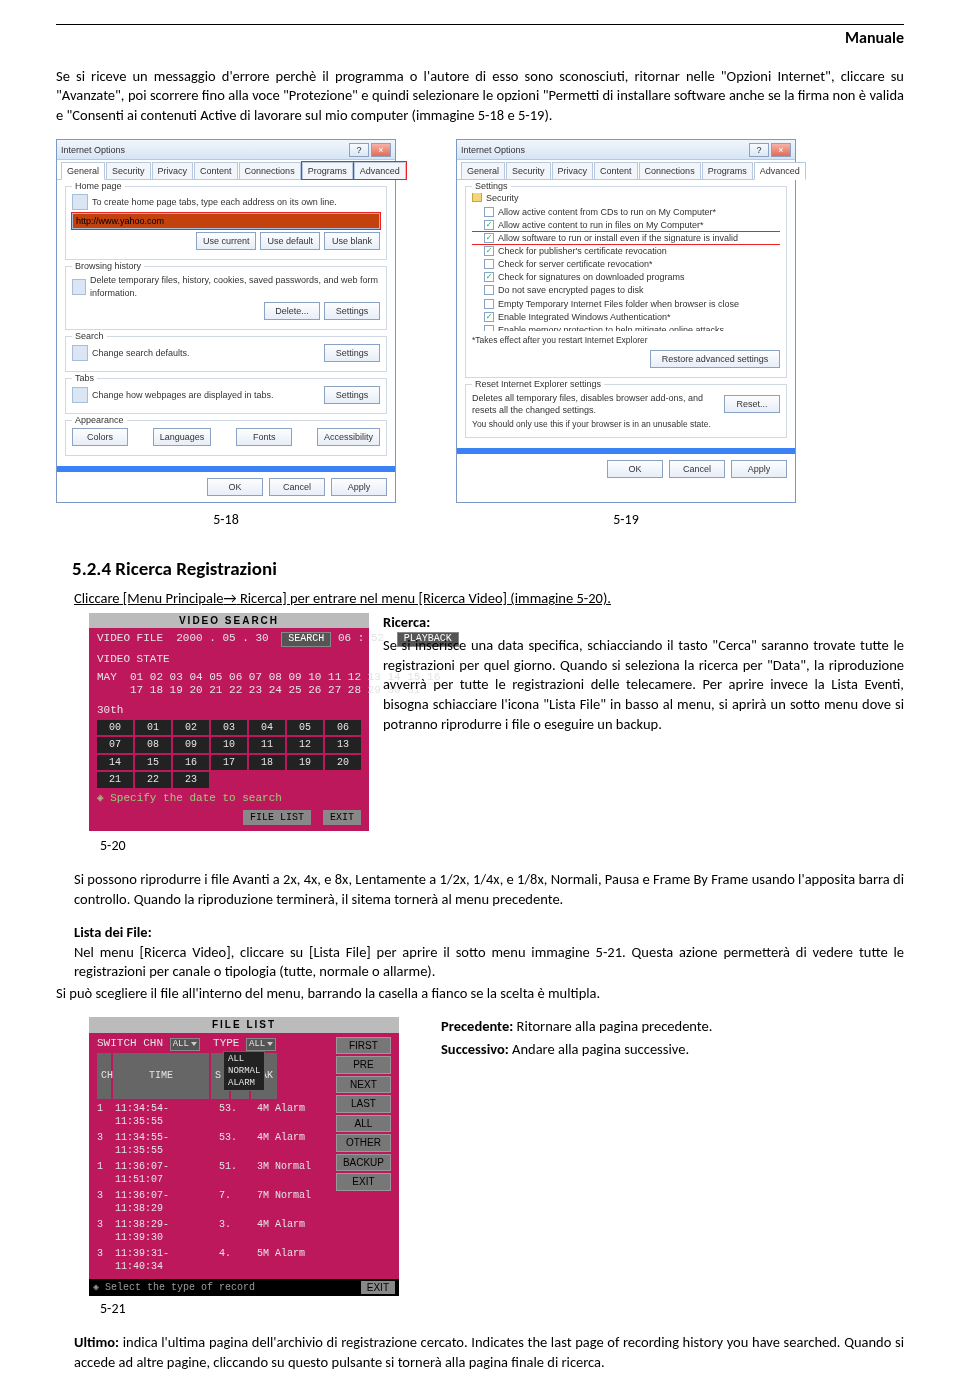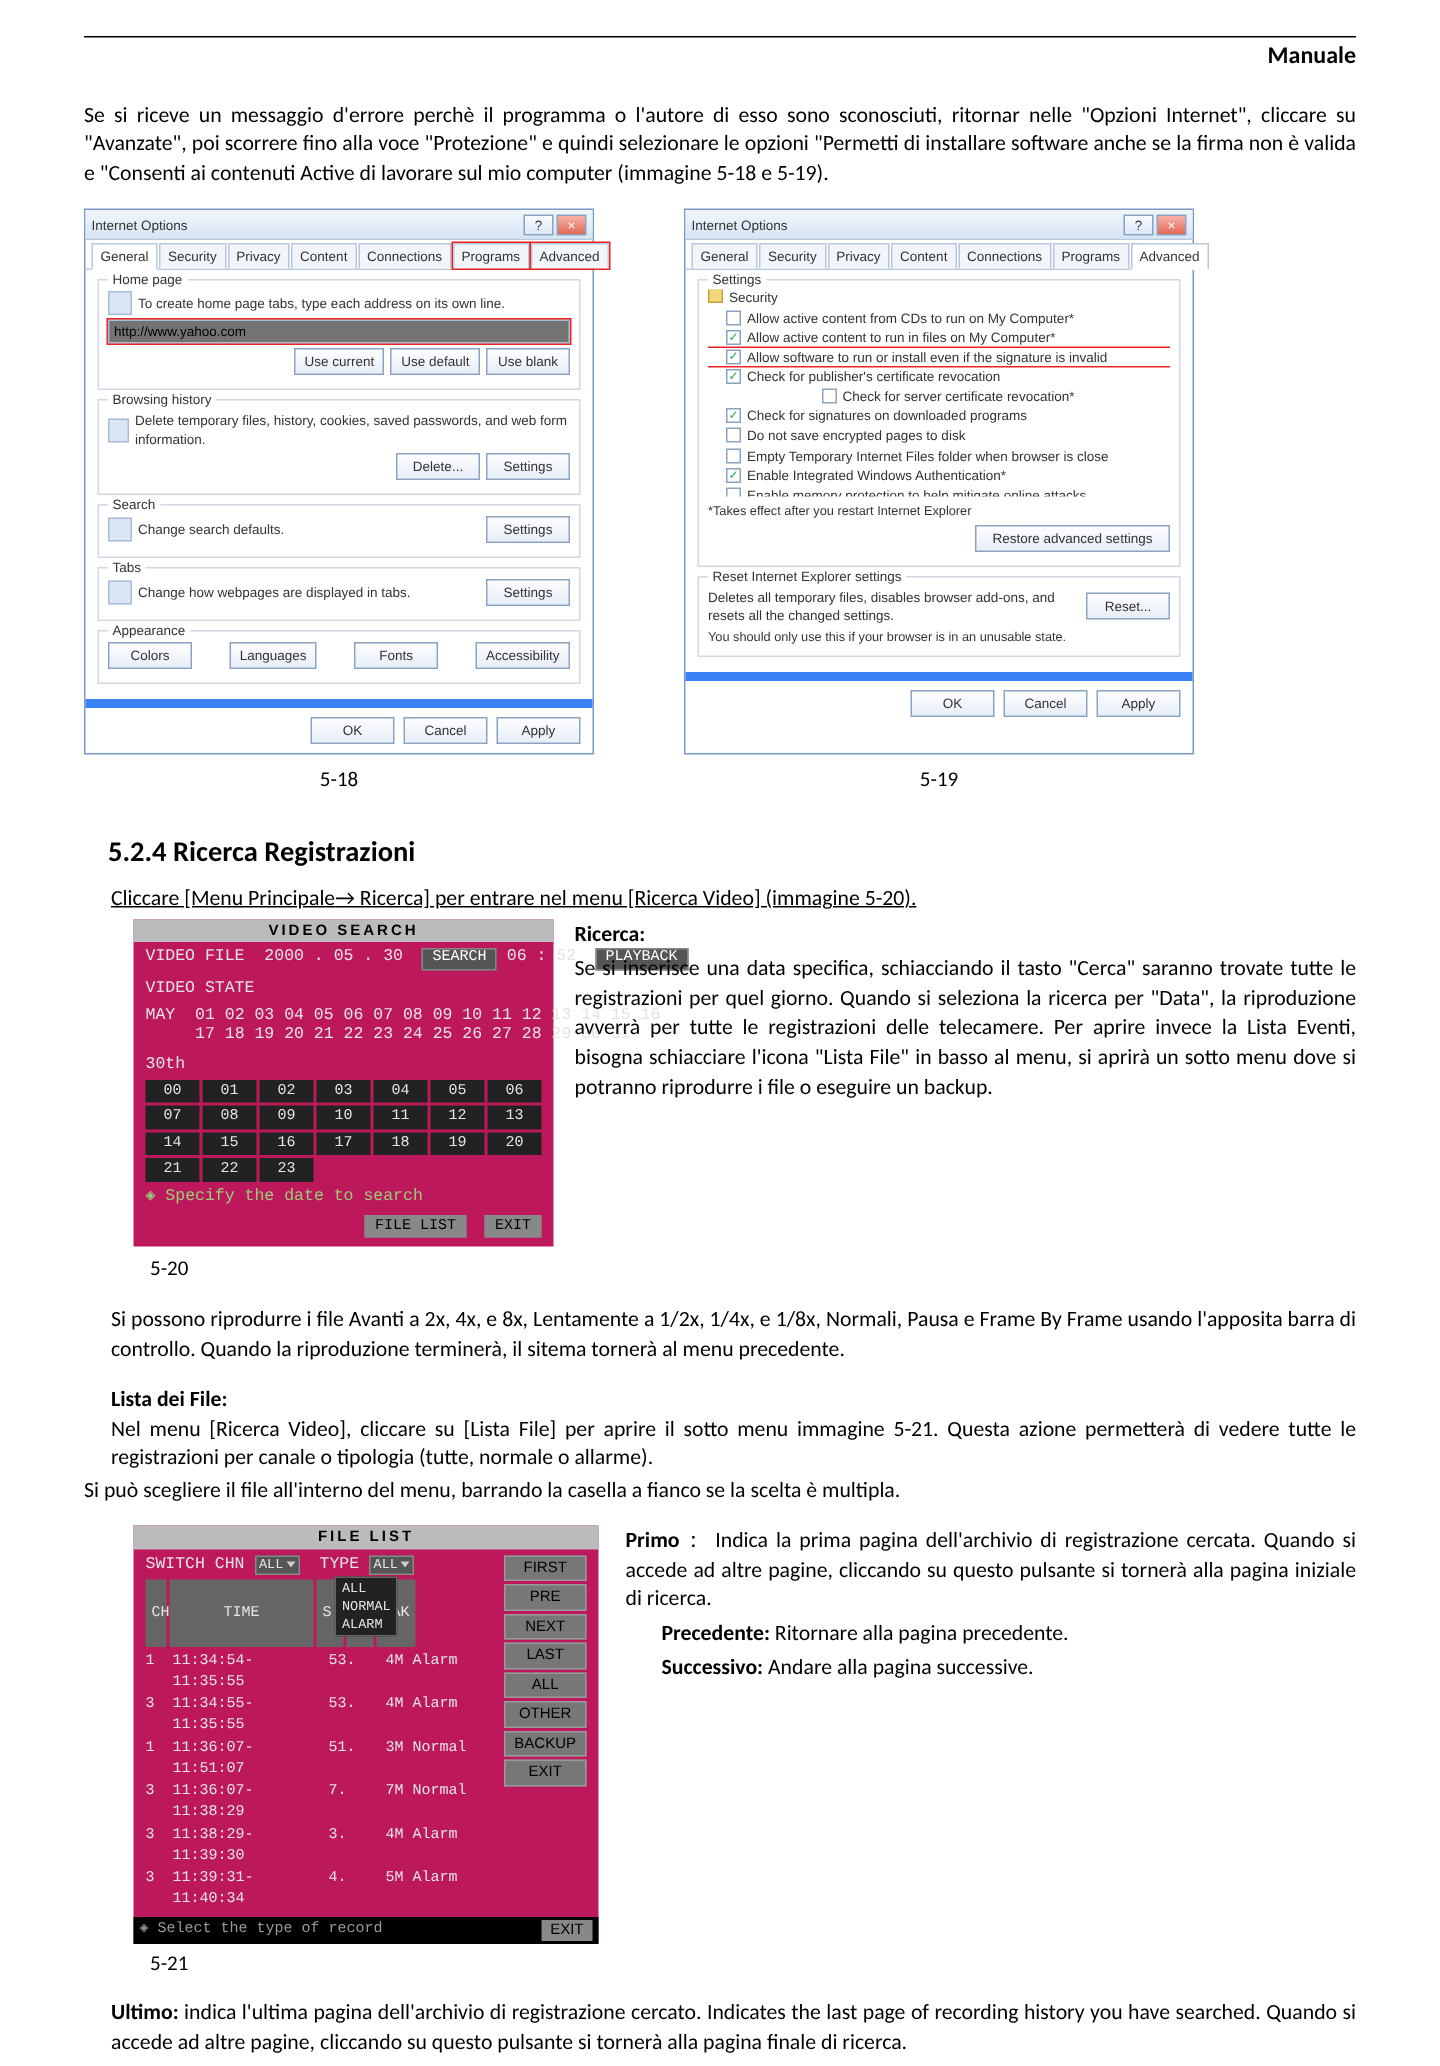--- a/index.html
+++ b/index.html
@@ -23,21 +23,21 @@
   .winbtn.close { background: linear-gradient(#f9b2a8,#e06a58); color:#fff; }
   .tabs { display: flex; border-bottom: 1px solid #b8c8de; padding: 2px 4px 0 4px; }
   .tab { padding: 2px 5px; border: 1px solid #b8c8de; border-bottom: none; margin-right: 1px; background: #f2f6fb; }
   .tab.active { background: #fff; font-weight: normal; border-bottom: 1px solid #fff; margin-bottom: -1px; }
   .tab.red { outline: 1.5px solid #e22; }
   .dlg-body { padding: 6px 8px 4px 8px; }
   .groupbox { border: 1px solid #cfd8e3; padding: 4px 6px 6px 6px; margin-bottom: 6px; position: relative; }
   .groupbox .glabel { position: absolute; top: -7px; left: 6px; background: #fff; padding: 0 3px; font-size: 9px; }
   .row { display: flex; align-items: center; gap: 4px; margin: 3px 0; }
   .row .ico { width: 16px; height: 16px; background: #dbe6f4; border: 1px solid #a8bdd9; }
-  .tinput { flex: 1; height: 16px; border: 1px solid #a8bdd9; background:#737373; padding: 0 3px; font-size:9px; }
+  .tinput { flex: 1; height: 16px; border: 1px solid #a8bdd9; background:#c2410c; padding: 0 3px; font-size:9px; }
   .tinput.red { outline: 1.5px solid #e22; }
   .btn { min-width: 56px; height: 18px; border: 1px solid #8aa3c2; background: linear-gradient(#fdfdfe,#e7eef8); font-size: 9px; padding: 0 6px; text-align: center; line-height: 16px; }
   .btnrow { display: flex; justify-content: flex-end; gap: 6px; padding: 6px 8px; border-top: 6px solid #3b82f6; }
   .chk { display: flex; align-items: flex-start; gap: 4px; margin: 1px 0; font-size: 9px; }
   .chk .box { width: 10px; height: 10px; border: 1px solid #8aa3c2; background:#fff; margin-top:1px; flex-shrink:0; }
   .chk .box.on::after{ content:"✓"; font-size:8px; line-height:8px; display:block; text-align:center; color:#2a5; }
   .redline { outline: 1.5px solid #e22; }
   .advlist { height: 140px; overflow: hidden; }
   .captions { display: flex; gap: 60px; margin-bottom: 26px; }
   .captions .cap { width: 340px; text-align: center; font-size: 14px; }
@@ -198,21 +198,21 @@
                 <span>Allow active content to run in files on My Computer*</span>
               </div>
               <div class="chk redline" style="padding-left: 12px;">
                 <span class="box on"></span>
                 <span>Allow software to run or install even if the signature is invalid</span>
               </div>
               <div class="chk" style="padding-left: 12px;">
                 <span class="box on"></span>
                 <span>Check for publisher's certificate revocation</span>
               </div>
-              <div class="chk" style="padding-left: 12px; justify-content: center;">
+              <div class="chk" style="padding-left: 12px;">
                 <span class="box"></span>
                 <span>Check for server certificate revocation*</span>
               </div>
               <div class="chk" style="padding-left: 12px;">
                 <span class="box on"></span>
                 <span>Check for signatures on downloaded programs</span>
               </div>
               <div class="chk" style="padding-left: 12px;">
                 <span class="box"></span>
                 <span>Do not save encrypted pages to disk</span>
@@ -385,21 +385,20 @@
           <div class="sbtn">BACKUP</div>
           <div class="sbtn">EXIT</div>
         </div>
     </div>
     <div class="fl-foot">
       <span>◈ <span>Select  the  type  of  record</span></span>
       <span class="ebtn">EXIT</span>
     </div>
   </div>
   <div class="desc-block">
-    <p><span class="bold">Primo</span><span>： Indica la prima pagina dell'archivio di registrazione cercata. Quando si accede ad altre pagine, cliccando su questo pulsante si tornerà alla pagina iniziale di ricerca.</span></p>
     <p style="margin-left:24px;"><span class="bold">Precedente:</span><span> Ritornare alla pagina precedente.</span></p>
     <p style="margin-left:24px;"><span class="bold">Successivo:</span><span> Andare alla pagina successive.</span></p>
   </div>
 </div>
 <div class="below-cap">5-21</div>
 
 <p class="para" style="margin-left:18px;"><span class="bold">Ultimo:</span><span> indica l'ultima pagina dell'archivio di registrazione cercato. Indicates the last page of recording history you have searched. Quando si accede ad altre pagine, cliccando su questo pulsante si tornerà alla pagina finale di ricerca.</span></p>
 
 <div class="pagenum">15</div>
 

